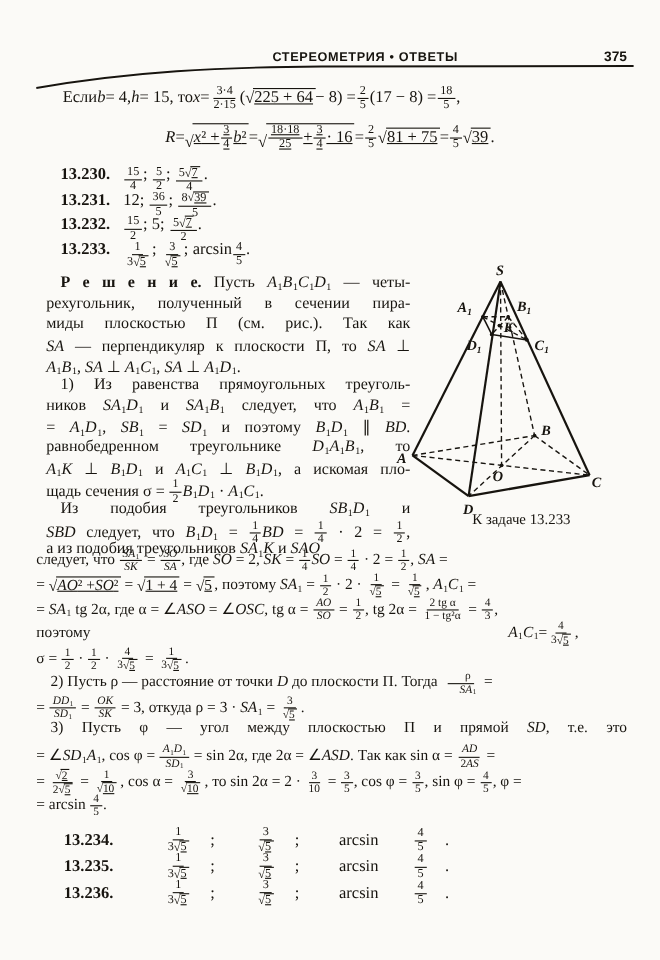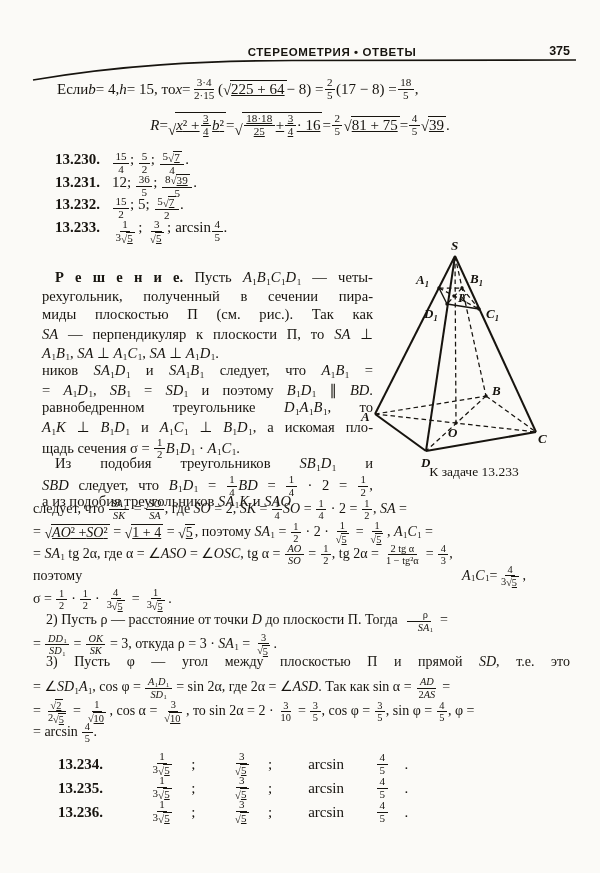--- a/index.html
+++ b/index.html
@@ -36,21 +36,21 @@
   .rad{display:inline-flex;align-items:stretch;vertical-align:middle;}
   .rsign{display:flex;align-items:flex-end;line-height:1;margin-right:-1px;}
   .rbar{border-top:1.3px solid currentColor;padding:0 2px 0 1px;display:inline-flex;align-items:center;text-decoration:underline;}
   
   #formula1{top:72px;left:57px;width:510px;font-size:15px;height:34px;display:flex;align-items:center;}
   #formula1 .tl{display:flex;align-items:center;}
   #formula2{top:106px;left:40px;width:520px;font-size:15px;height:38px;}
   #formula2 .tl{display:flex;align-items:center;justify-content:center;height:38px;}
   #answers-top{top:151px;left:55px;width:420px;font-size:15px;}
   #answers-top .tl{height:22.6px;display:flex;align-items:flex-start;}
-  #narrow{top:249px;left:42px;width:331px;font-size:14.6px;margin-top:20px;}
+  #narrow{top:249px;left:42px;width:331px;font-size:14.6px;}
   #narrow .tl{height:18.65px;}
   #wide{top:498px;left:33px;width:537px;font-size:14px;}
   #wide .tl{height:22.3px;display:block;}
   #wide .fx{display:flex;}
   #answers-bottom{top:752px;left:58px;width:420px;font-size:15px;}
   #answers-bottom .tl{height:24px;display:flex;align-items:center;gap:16px;}
   
   #figure{top:236px;left:358px;width:232px;height:234px;}
   #figcap{top:464px;left:358px;width:232px;text-align:center;font-size:13.5px;font-weight:400;}
   svg text{font-family:"Liberation Serif", serif;font-style:italic;font-weight:700;font-size:13px;fill:#17140f;}
@@ -260,20 +260,21 @@
       <span>.</span>
     </div>
   </div>
 
 <div id="narrow" class="abs">
     <div class="tl j ind"><span class="bold">Р е ш е н и е.</span><span> Пусть </span><span class="it">A</span><sub>1</sub><span class="it">B</span><sub>1</sub><span class="it">C</span><sub>1</sub><span class="it">D</span><sub>1</sub><span> — четы-</span></div>
     <div class="tl j"><span>рехугольник, полученный в сечении пира-</span></div>
     <div class="tl j"><span>миды плоскостью П (см. рис.). Так как</span></div>
     <div class="tl j"><span class="it">SA</span><span> — перпендикуляр к плоскости П, то </span><span class="it">SA</span><span> ⊥</span></div>
     <div class="tl"><span class="it">A</span><sub>1</sub><span class="it">B</span><sub>1</sub><span>, </span><span class="it">SA</span><span> ⊥ </span><span class="it">A</span><sub>1</sub><span class="it">C</span><sub>1</sub><span>, </span><span class="it">SA</span><span> ⊥ </span><span class="it">A</span><sub>1</sub><span class="it">D</span><sub>1</sub><span>.</span></div>
+    <div class="tl j ind"><span>1) Из равенства прямоугольных треуголь-</span></div>
     <div class="tl j"><span>ников </span><span class="it">SA</span><sub>1</sub><span class="it">D</span><sub>1</sub><span> и </span><span class="it">SA</span><sub>1</sub><span class="it">B</span><sub>1</sub><span> следует, что </span><span class="it">A</span><sub>1</sub><span class="it">B</span><sub>1</sub><span> =</span></div>
     <div class="tl j"><span>= </span><span class="it">A</span><sub>1</sub><span class="it">D</span><sub>1</sub><span>, </span><span class="it">SB</span><sub>1</sub><span> = </span><span class="it">SD</span><sub>1</sub><span> и поэтому </span><span class="it">B</span><sub>1</sub><span class="it">D</span><sub>1</sub><span> ∥ </span><span class="it">BD</span><span>.</span></div>
     <div class="tl j"><span>равнобедренном треугольнике </span><span class="it">D</span><sub>1</sub><span class="it">A</span><sub>1</sub><span class="it">B</span><sub>1</sub><span>, то</span></div>
     <div class="tl j"><span class="it">A</span><sub>1</sub><span class="it">K</span><span> ⊥ </span><span class="it">B</span><sub>1</sub><span class="it">D</span><sub>1</sub><span> и </span><span class="it">A</span><sub>1</sub><span class="it">C</span><sub>1</sub><span> ⊥ </span><span class="it">B</span><sub>1</sub><span class="it">D</span><sub>1</sub><span>, а искомая пло-</span></div>
     <div class="tl"><span>щадь сечения σ = </span><span class="frac">
         <span class="fn"><span>1</span></span>
         <span class="fd"><span>2</span></span>
       </span><span class="it">B</span><sub>1</sub><span class="it">D</span><sub>1</sub><span> · </span><span class="it">A</span><sub>1</sub><span class="it">C</span><sub>1</sub><span>.</span></div>
     <div class="tl j ind"><span>Из подобия треугольников </span><span class="it">SB</span><sub>1</sub><span class="it">D</span><sub>1</sub><span> и</span></div>
     <div class="tl j"><span class="it">SBD</span><span> следует, что </span><span class="it">B</span><sub>1</sub><span class="it">D</span><sub>1</sub><span> = </span><span class="frac">

